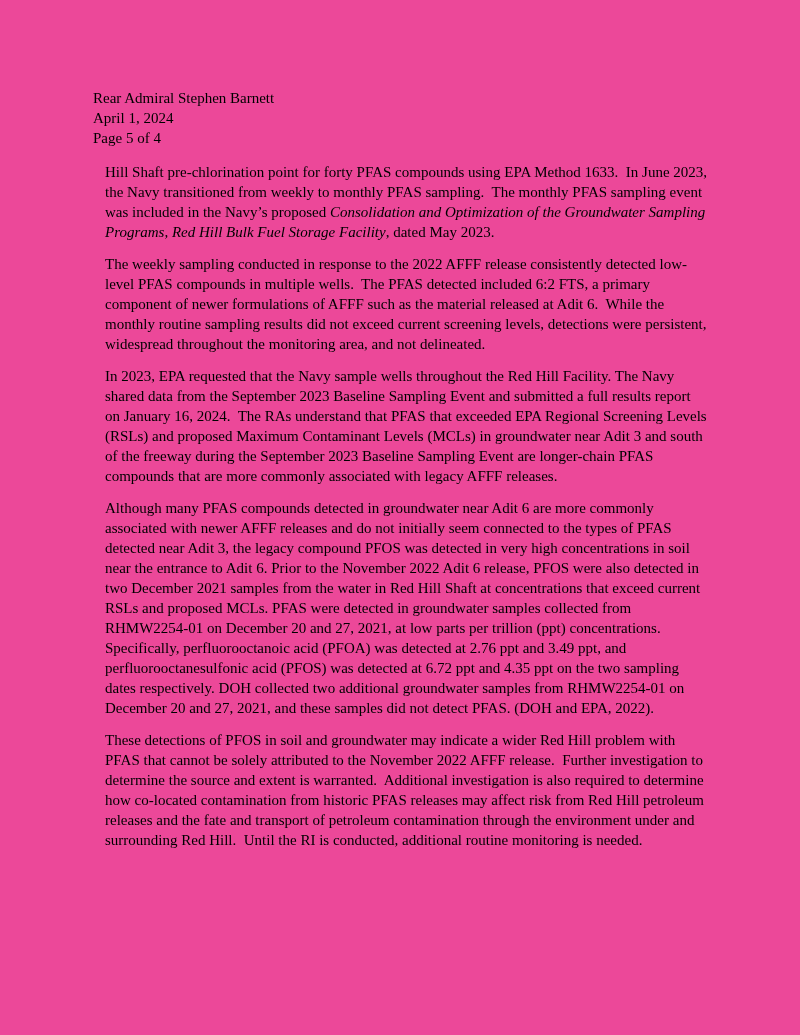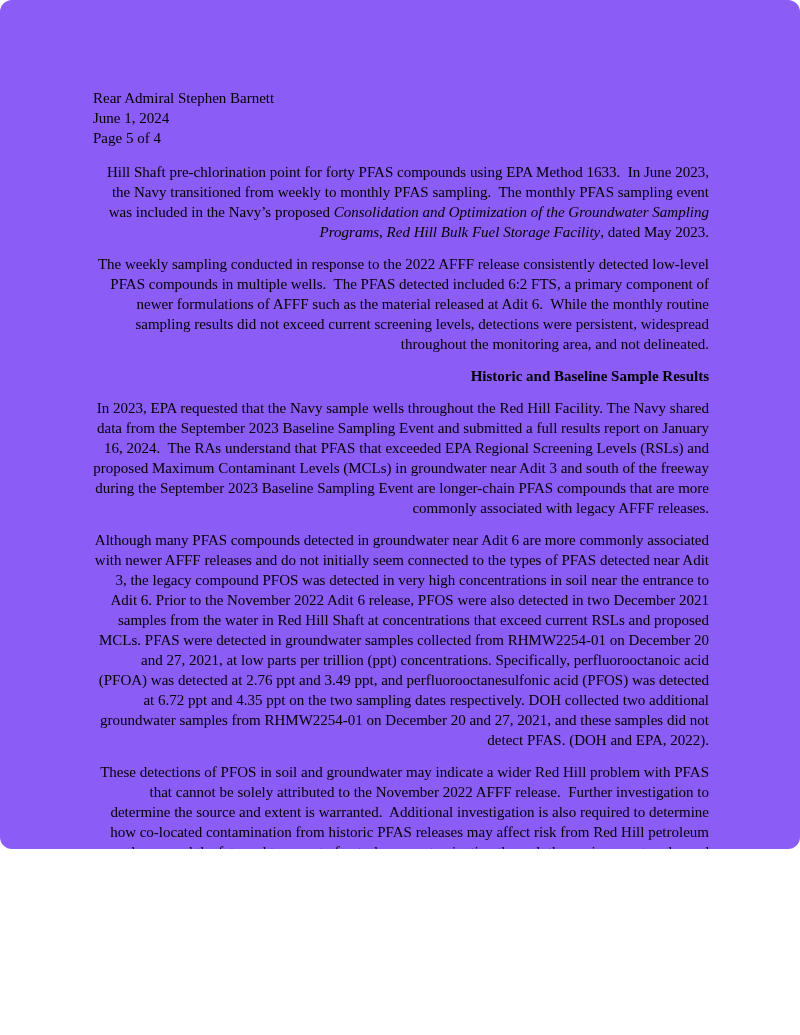--- a/index.html
+++ b/index.html
@@ -3,68 +3,65 @@
 <meta charset="utf-8">
 <style>
   html, body {
     margin: 0;
     padding: 0;
     background: #ffffff;
   }
   .page {
     position: relative;
     width: 800px;
-    height: 849px;
-    background: #8b5cf6;
+    height: 1035px;
+    background: #ec4899;
     color: #000000;
     font-family: "Liberation Serif", "DejaVu Serif", serif;
     overflow: hidden;
-    border-radius: 12px;
   }
   .content {
     position: absolute;
     left: 93px;
     top: 88px;
     width: 616px;
     font-size: 15px;
     line-height: 20px;
     color: #000000;
   }
   .header-block {
     margin: 0 0 14px 0;
   }
   .header-line {
     white-space: pre-wrap;
   }
   .para {
     white-space: pre-wrap;
-    margin: 0 0 12px 0;
-    text-align: right;
+    margin: 0 0 12px 12px;
   }
   .para.heading {
     font-weight: bold;
     margin-top: 6px;
     margin-bottom: 12px;
   }
   .seg-italic {
     font-style: italic;
   }
 </style>
 </head>
 <body>
 
 <div class="page">
   <div class="content">
     <div class="header-block">
       <div class="header-line">Rear Admiral Stephen Barnett</div>
-      <div class="header-line">June 1, 2024</div>
+      <div class="header-line">April 1, 2024</div>
       <div class="header-line">Page 5 of 4</div>
     </div>
     <div id="paragraphs">
         <div class="para"><span>Hill Shaft pre-chlorination point for forty PFAS compounds using EPA Method 1633.  In June 2023, the Navy transitioned from weekly to monthly PFAS sampling.  The monthly PFAS sampling event was included in the Navy’s proposed </span><span class="seg-italic">Consolidation and Optimization of the Groundwater Sampling Programs, Red Hill Bulk Fuel Storage Facility</span><span>, dated May 2023.</span></div>
         <div class="para"><span>The weekly sampling conducted in response to the 2022 AFFF release consistently detected low-level PFAS compounds in multiple wells.  The PFAS detected included 6:2 FTS, a primary component of newer formulations of AFFF such as the material released at Adit 6.  While the monthly routine sampling results did not exceed current screening levels, detections were persistent, widespread throughout the monitoring area, and not delineated.</span></div>
-        <div class="para heading"><span>Historic and Baseline Sample Results</span></div>
         <div class="para"><span>In 2023, EPA requested that the Navy sample wells throughout the Red Hill Facility. The Navy shared data from the September 2023 Baseline Sampling Event and submitted a full results report on January 16, 2024.  The RAs understand that PFAS that exceeded EPA Regional Screening Levels (RSLs) and proposed Maximum Contaminant Levels (MCLs) in groundwater near Adit 3 and south of the freeway during the September 2023 Baseline Sampling Event are longer-chain PFAS compounds that are more commonly associated with legacy AFFF releases.</span></div>
         <div class="para"><span>Although many PFAS compounds detected in groundwater near Adit 6 are more commonly associated with newer AFFF releases and do not initially seem connected to the types of PFAS detected near Adit 3, the legacy compound PFOS was detected in very high concentrations in soil near the entrance to Adit 6. Prior to the November 2022 Adit 6 release, PFOS were also detected in two December 2021 samples from the water in Red Hill Shaft at concentrations that exceed current RSLs and proposed MCLs. PFAS were detected in groundwater samples collected from RHMW2254-01 on December 20 and 27, 2021, at low parts per trillion (ppt) concentrations. Specifically, perfluorooctanoic acid (PFOA) was detected at 2.76 ppt and 3.49 ppt, and perfluorooctanesulfonic acid (PFOS) was detected at 6.72 ppt and 4.35 ppt on the two sampling dates respectively. DOH collected two additional groundwater samples from RHMW2254-01 on December 20 and 27, 2021, and these samples did not detect PFAS. (DOH and EPA, 2022).</span></div>
         <div class="para"><span>These detections of PFOS in soil and groundwater may indicate a wider Red Hill problem with PFAS that cannot be solely attributed to the November 2022 AFFF release.  Further investigation to determine the source and extent is warranted.  Additional investigation is also required to determine how co-located contamination from historic PFAS releases may affect risk from Red Hill petroleum releases and the fate and transport of petroleum contamination through the environment under and surrounding Red Hill.  Until the RI is conducted, additional routine monitoring is needed.</span></div>
       </div>
   </div>
 </div>
 
 </body></html>

